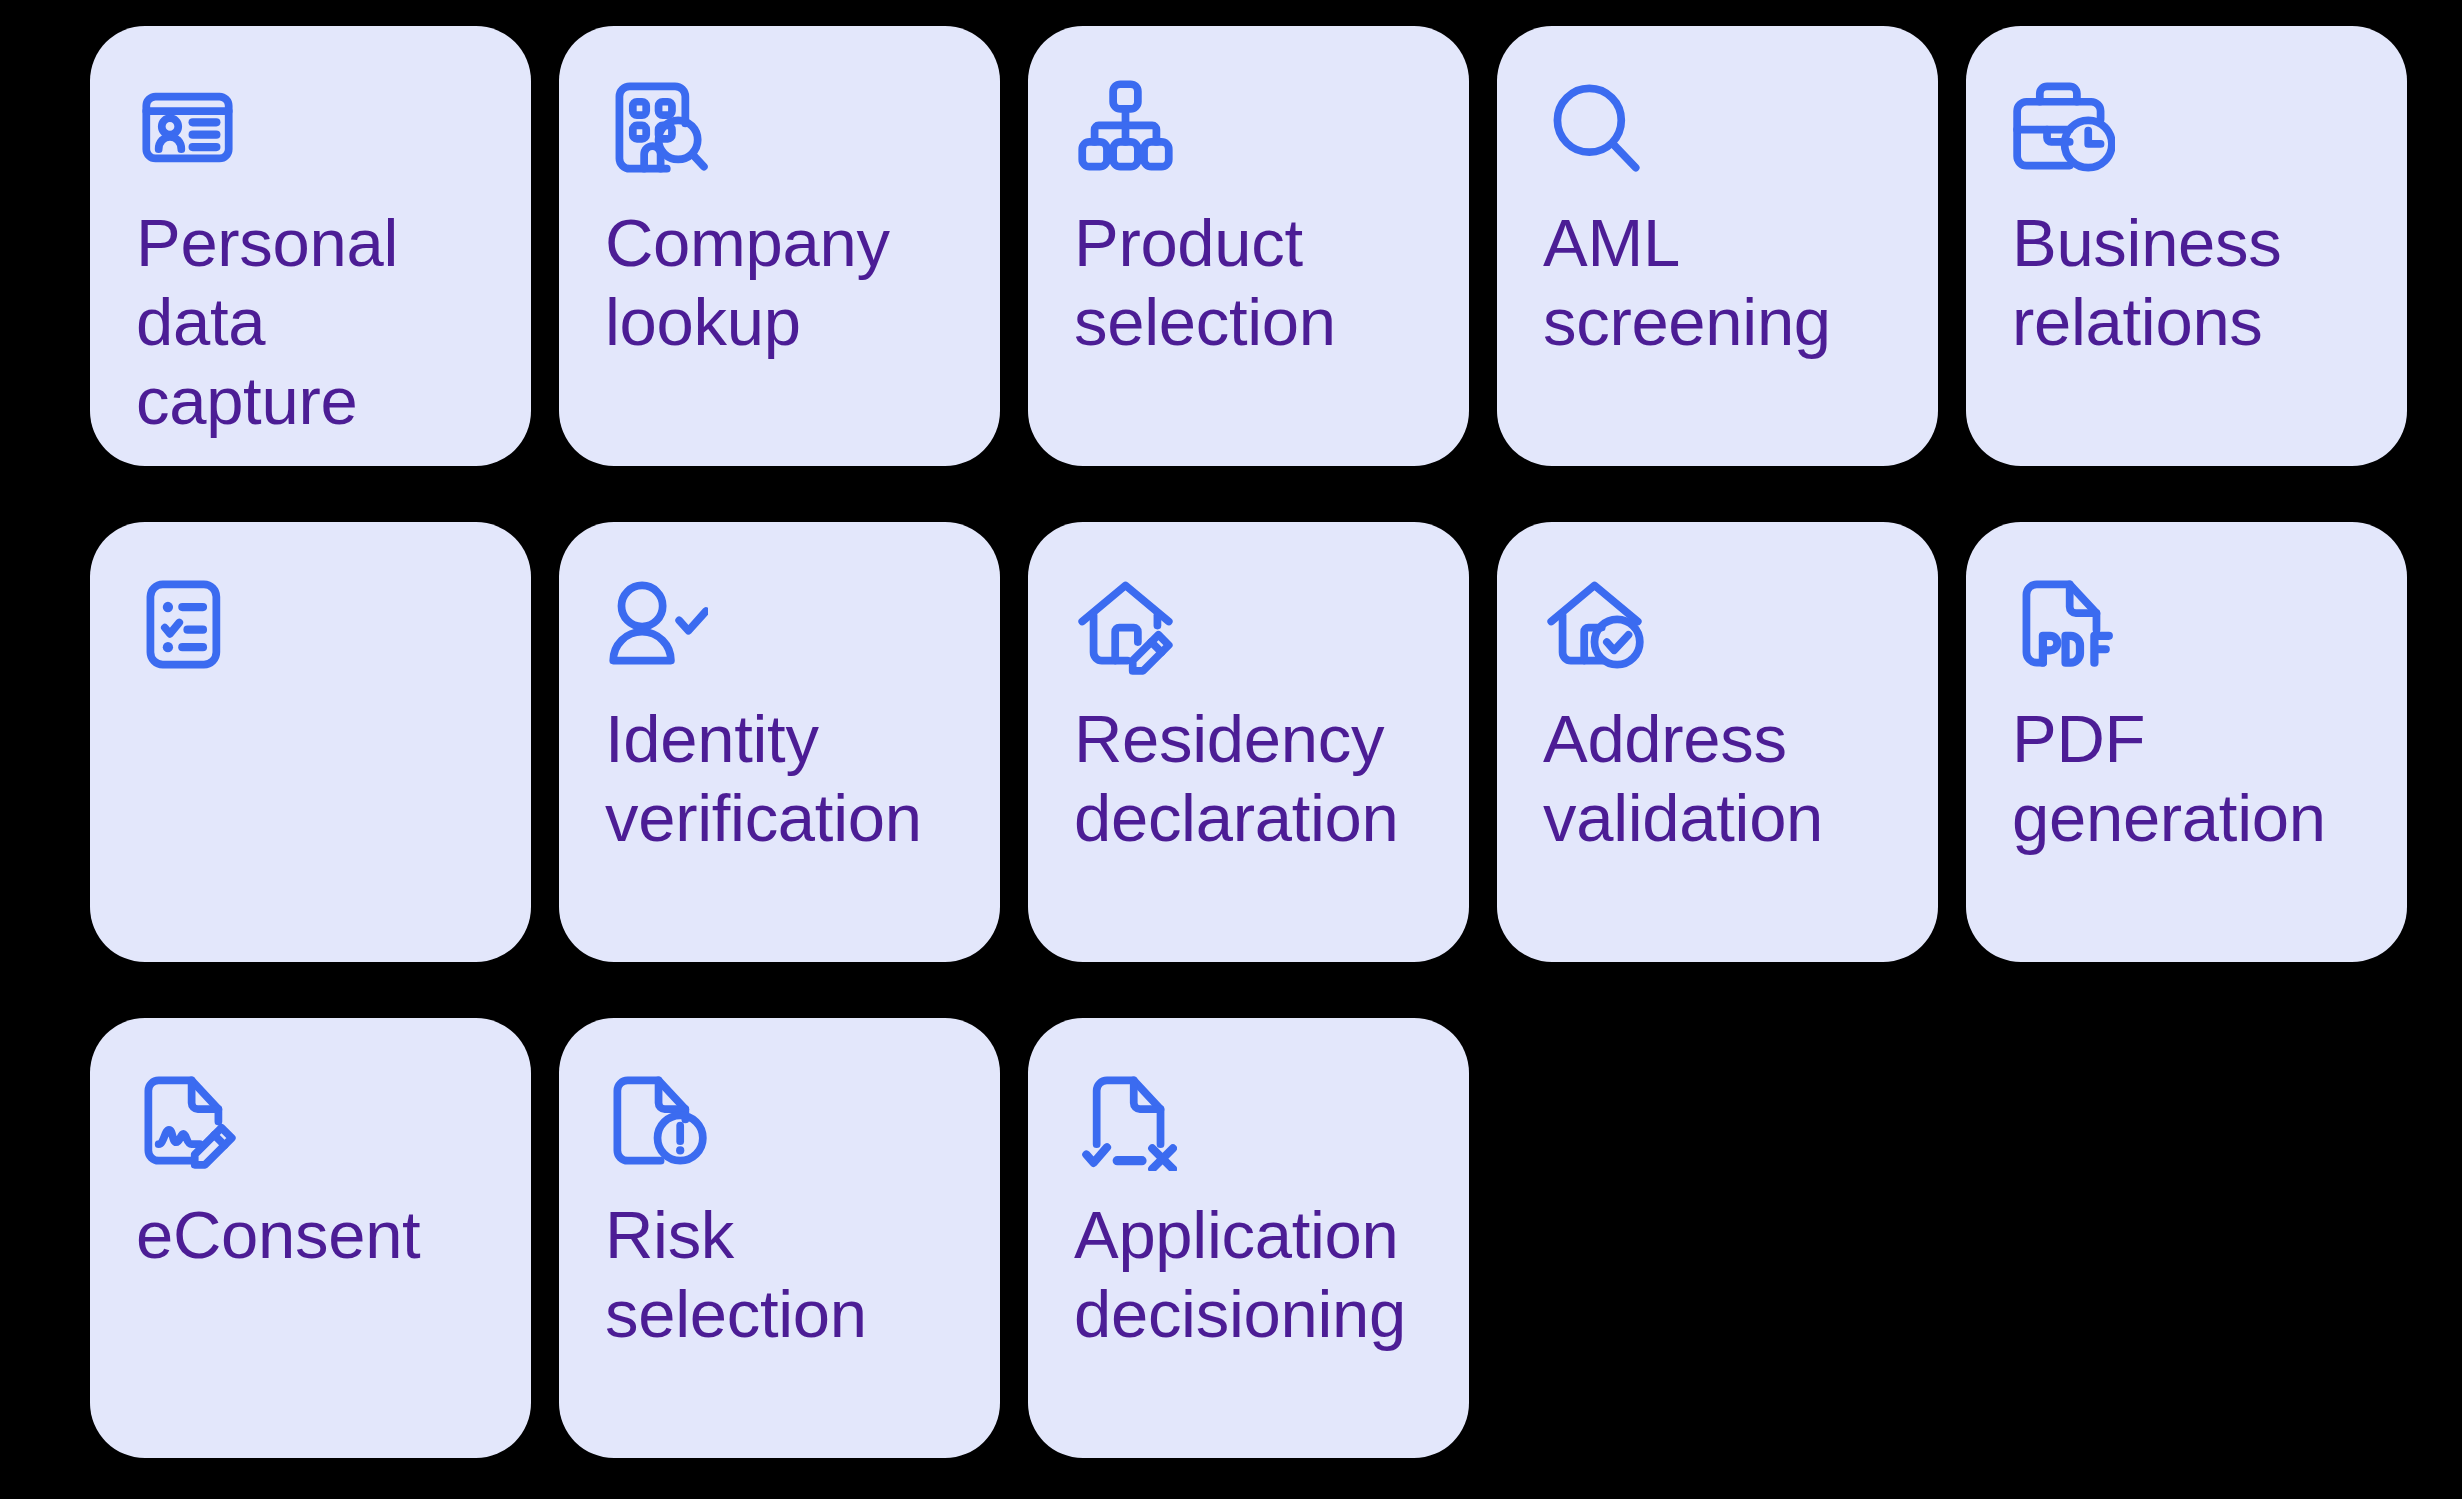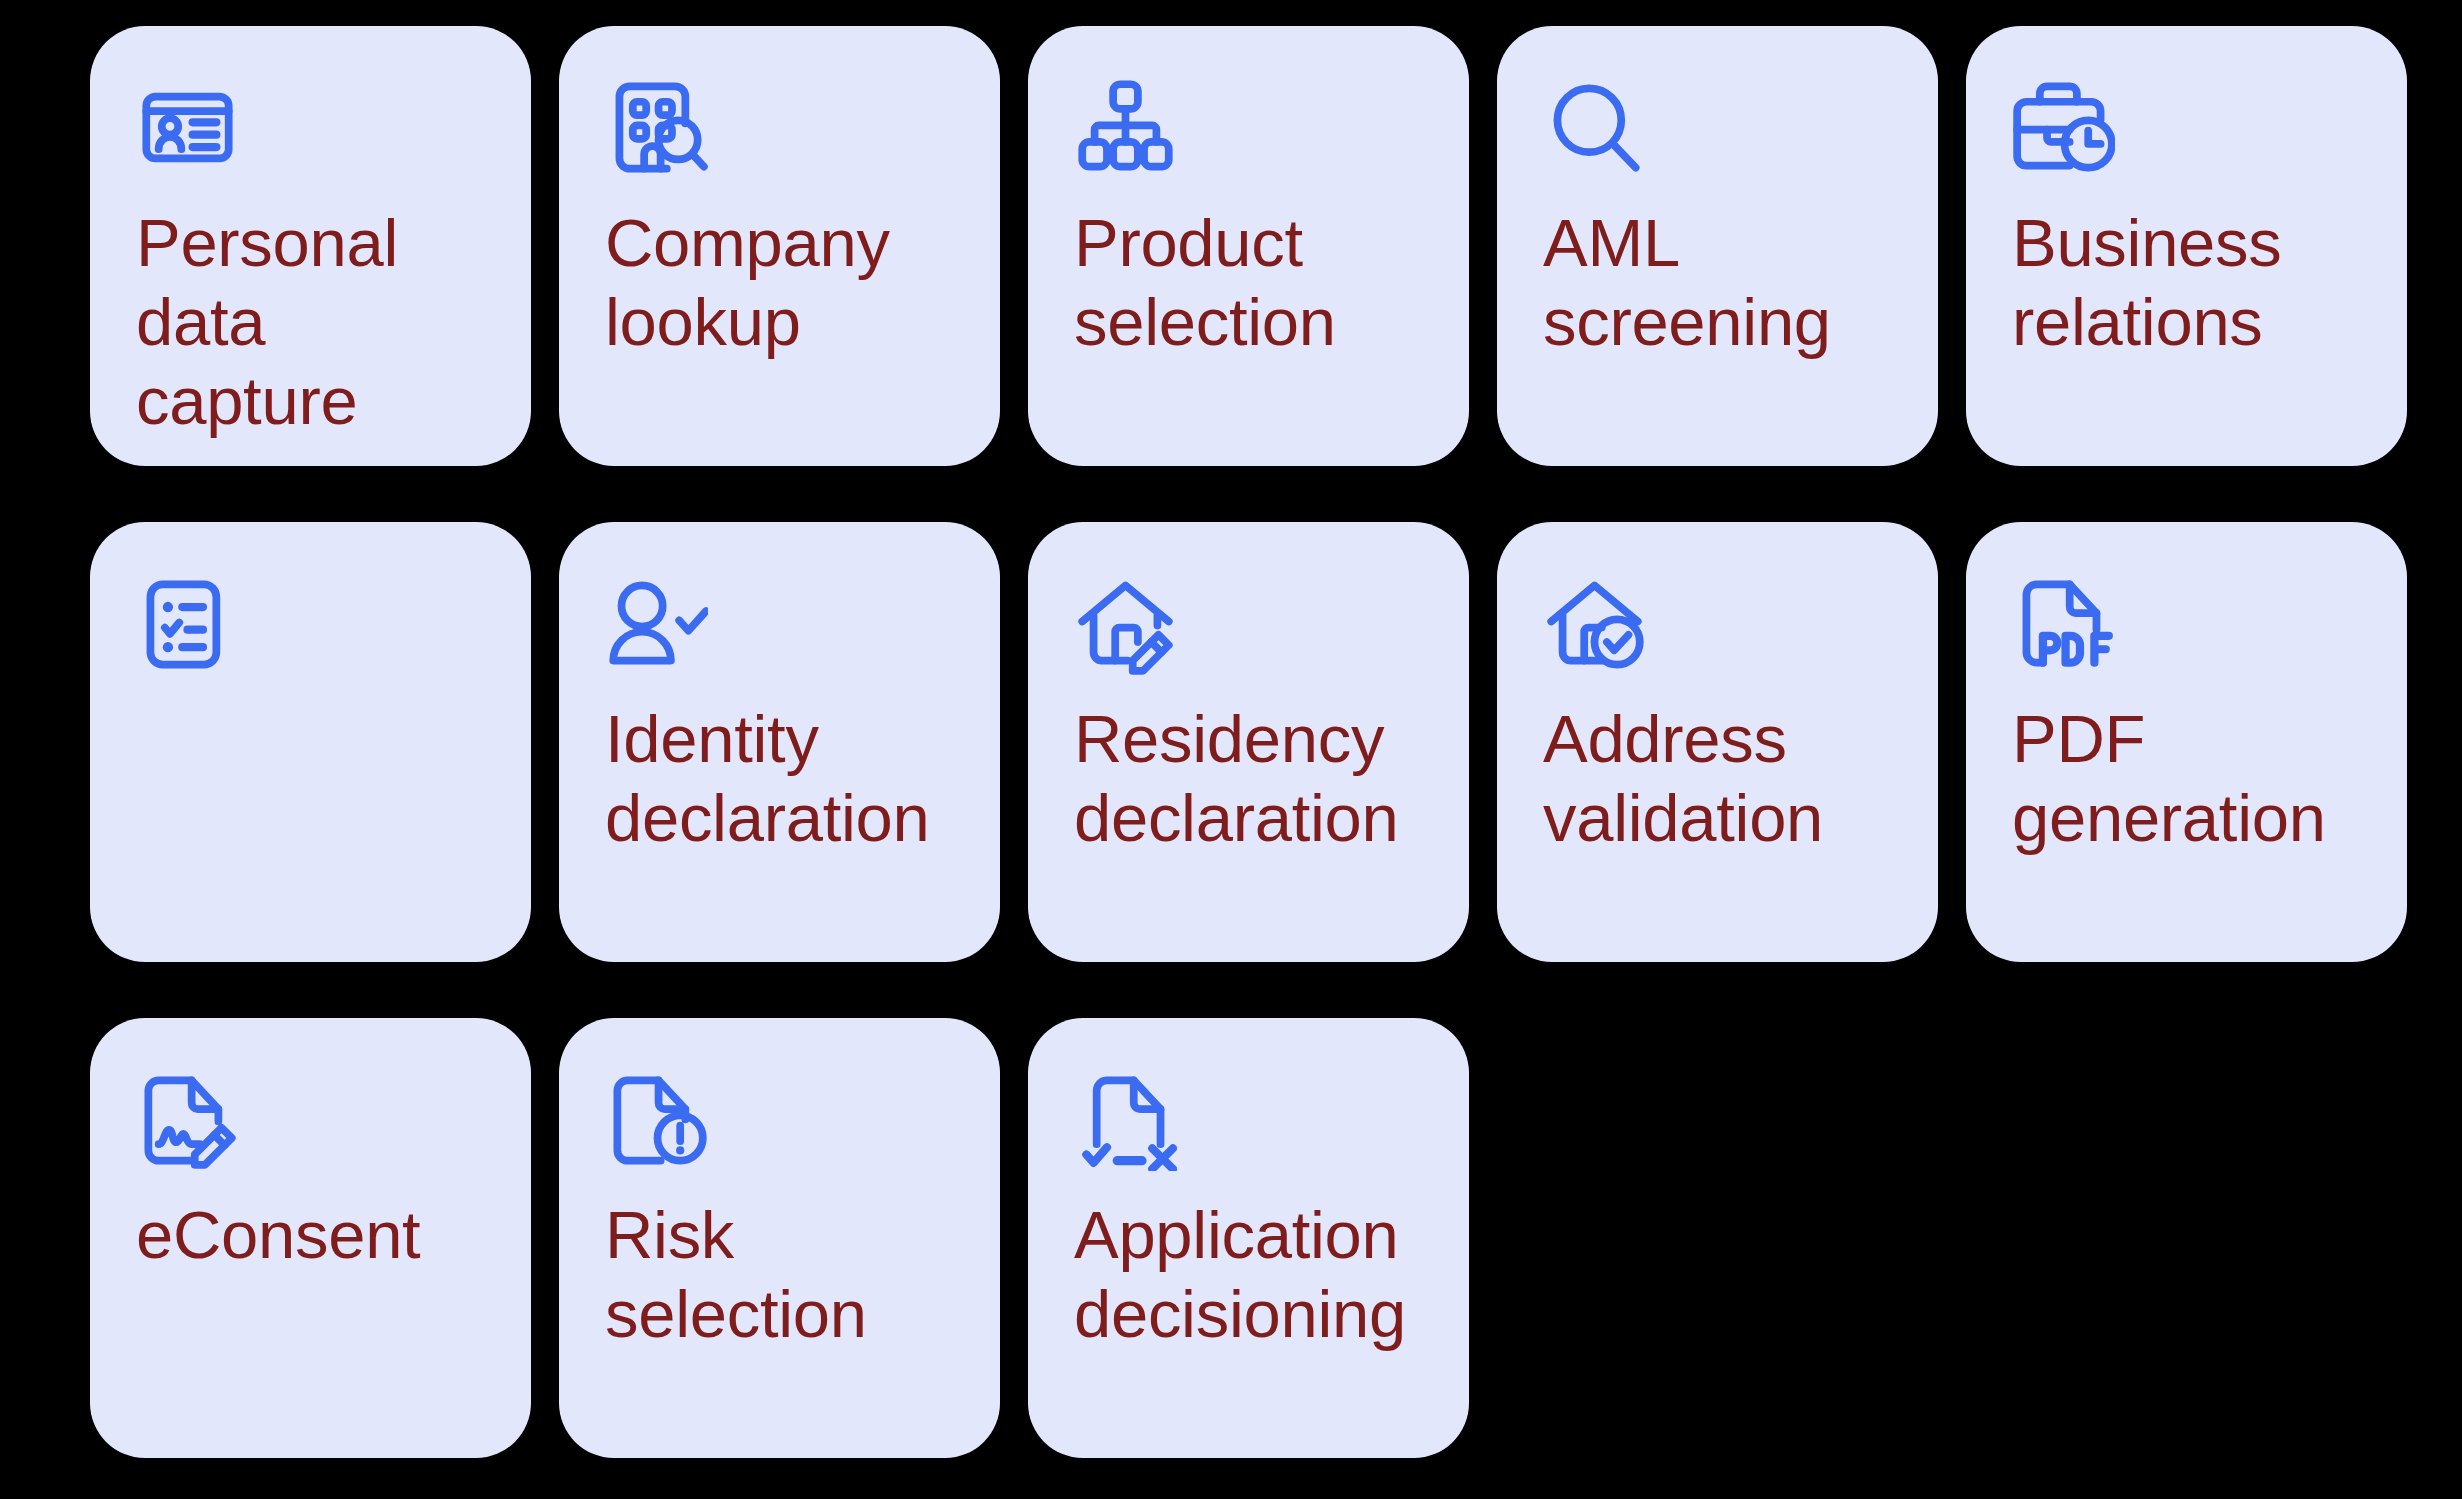--- a/index.html
+++ b/index.html
@@ -44,21 +44,21 @@
     margin-bottom: 24.4px;
   }
   .icon-wrap svg {
     width: 103px;
     height: 103px;
     display: block;
   }
   .card-label {
     font-size: 67px;
     line-height: 1.18;
-    color: #7f1d1d;
+    color: #4c1d95;
     font-weight: 400;
     letter-spacing: -0.3px;
     white-space: pre-line;
     text-align: left;
   }
 </style>
 </head>
 <body>
 
 <div id="grid">
@@ -149,21 +149,21 @@
       </div>
       <div class="card">
         <span class="icon-wrap">
           <svg viewBox="0 0 100 100" fill="none" xmlns="http://www.w3.org/2000/svg" stroke="#3B6BF0" stroke-width="7.5" stroke-linecap="round" stroke-linejoin="round">
             <circle cx="36" cy="33" r="20"></circle>
             <path d="M8 86 a28 28 0 0 1 56 0 Z"></path>
             <path d="M72 47 l9 10 17-19"></path>
           </svg>
         </span>
         <div class="card-label">Identity
-declaration</div>
+verification</div>
       </div>
       <div class="card">
         <span class="icon-wrap">
           <svg viewBox="0 0 100 100" fill="none" xmlns="http://www.w3.org/2000/svg" stroke="#3B6BF0" stroke-width="7.5" stroke-linecap="round" stroke-linejoin="round">
             <path d="M8 48 L50 13 L92 48"></path>
             <path d="M19 42 V78 a8 8 0 0 0 8 8 H52"></path>
             <path d="M81 42 V52"></path>
             <path d="M40 86 V58 a4 4 0 0 1 4-4 H58 a4 4 0 0 1 4 4 V68"></path>
             <path d="M57 86 L82 61 l10 10 L67 96 H57 Z"></path>
             <path d="M75 68 L85 78"></path>

